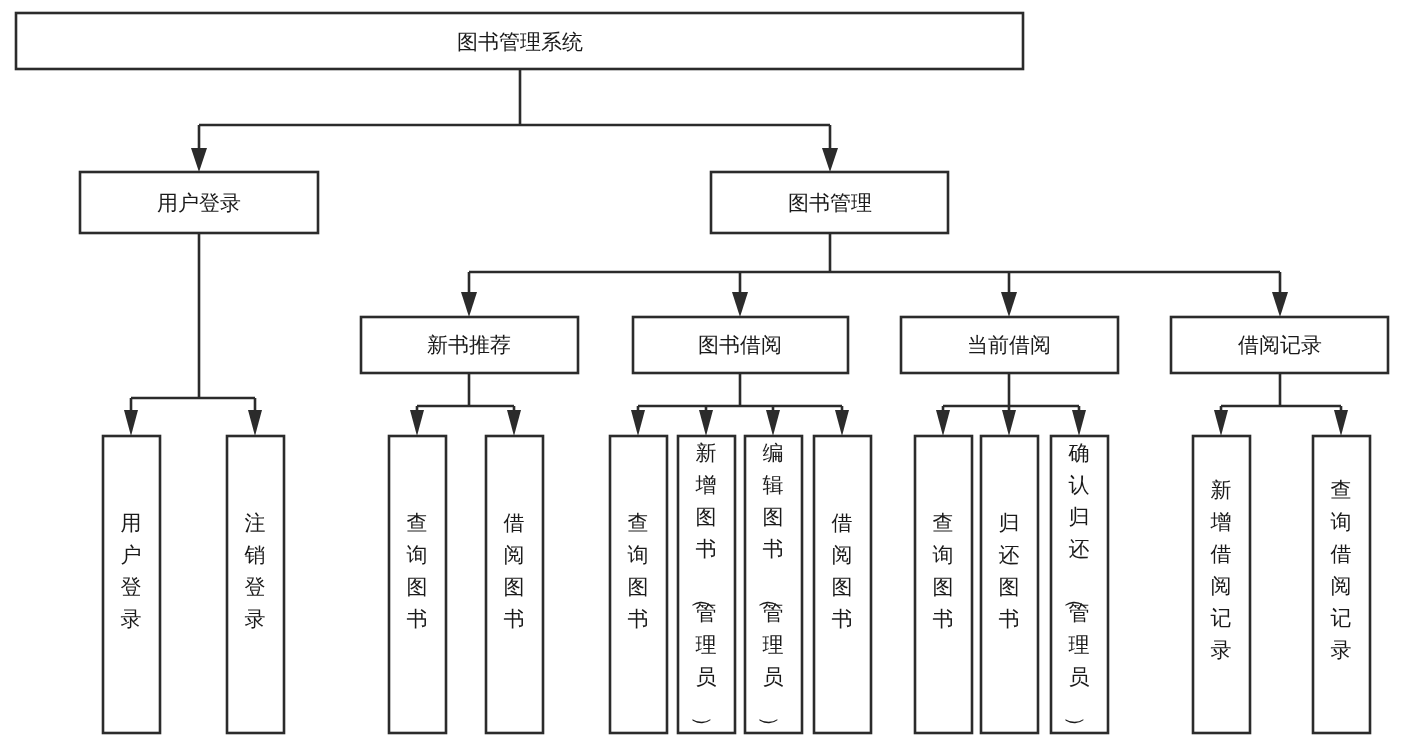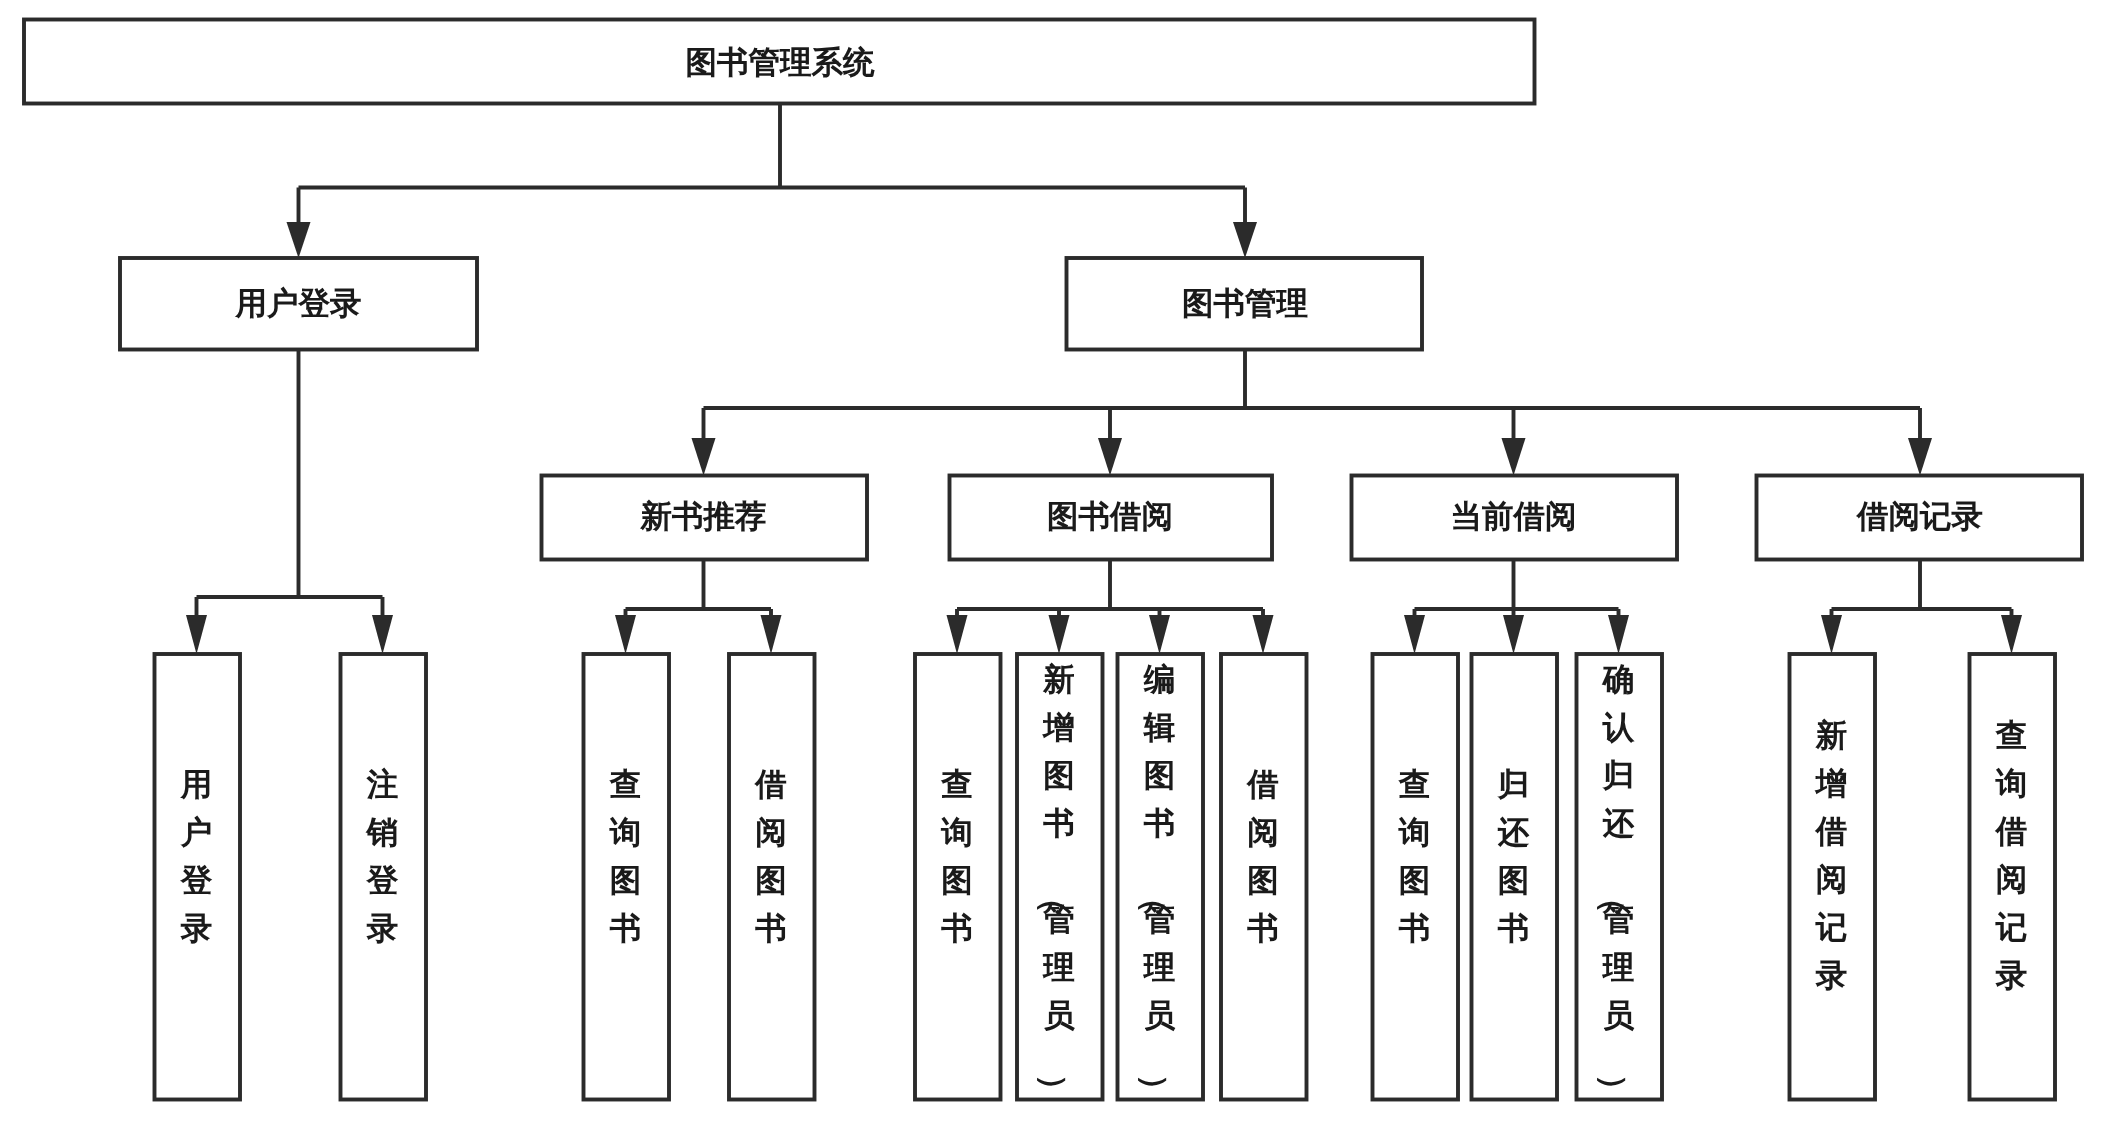--- a/index.html
+++ b/index.html
@@ -10,21 +10,20 @@
   body {
     width: 1405px;
     height: 747px;
     font-family: "Liberation Sans", "DejaVu Sans", sans-serif;
     overflow: hidden;
   }
   #diagram-root {
     position: relative;
     width: 1203px;
     height: 747px;
-    font-weight: bold;
   }
   svg.diagram-canvas {
     position: absolute;
     top: 0;
     left: 0;
     width: 1405px;
     height: 747px;
   }
   .node-box {
     fill: #ffffff;

